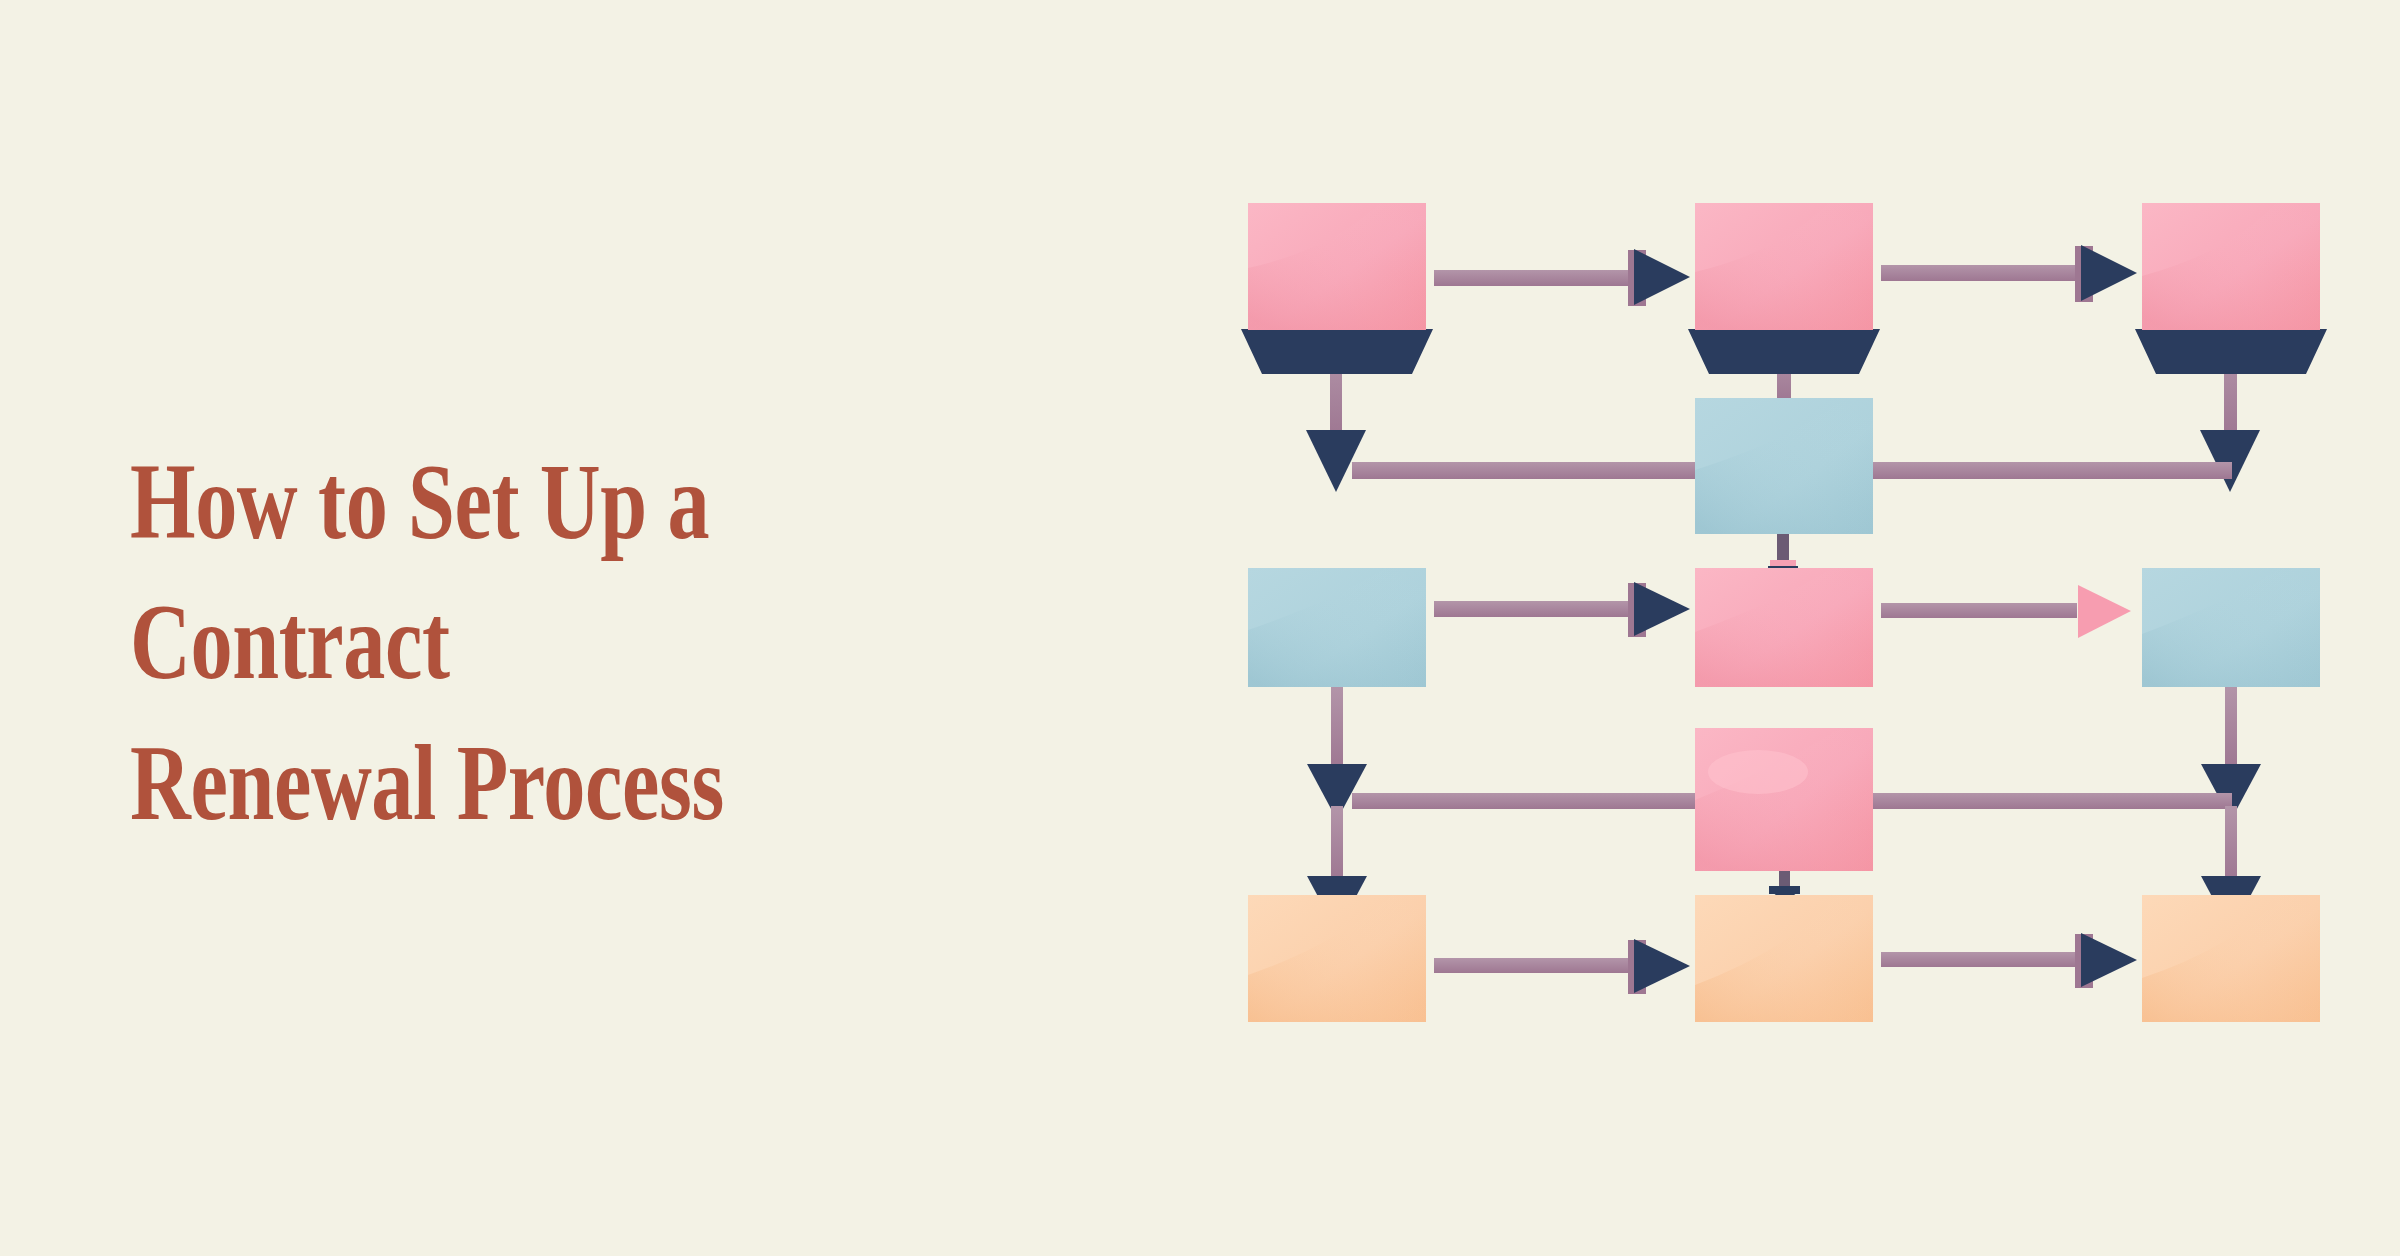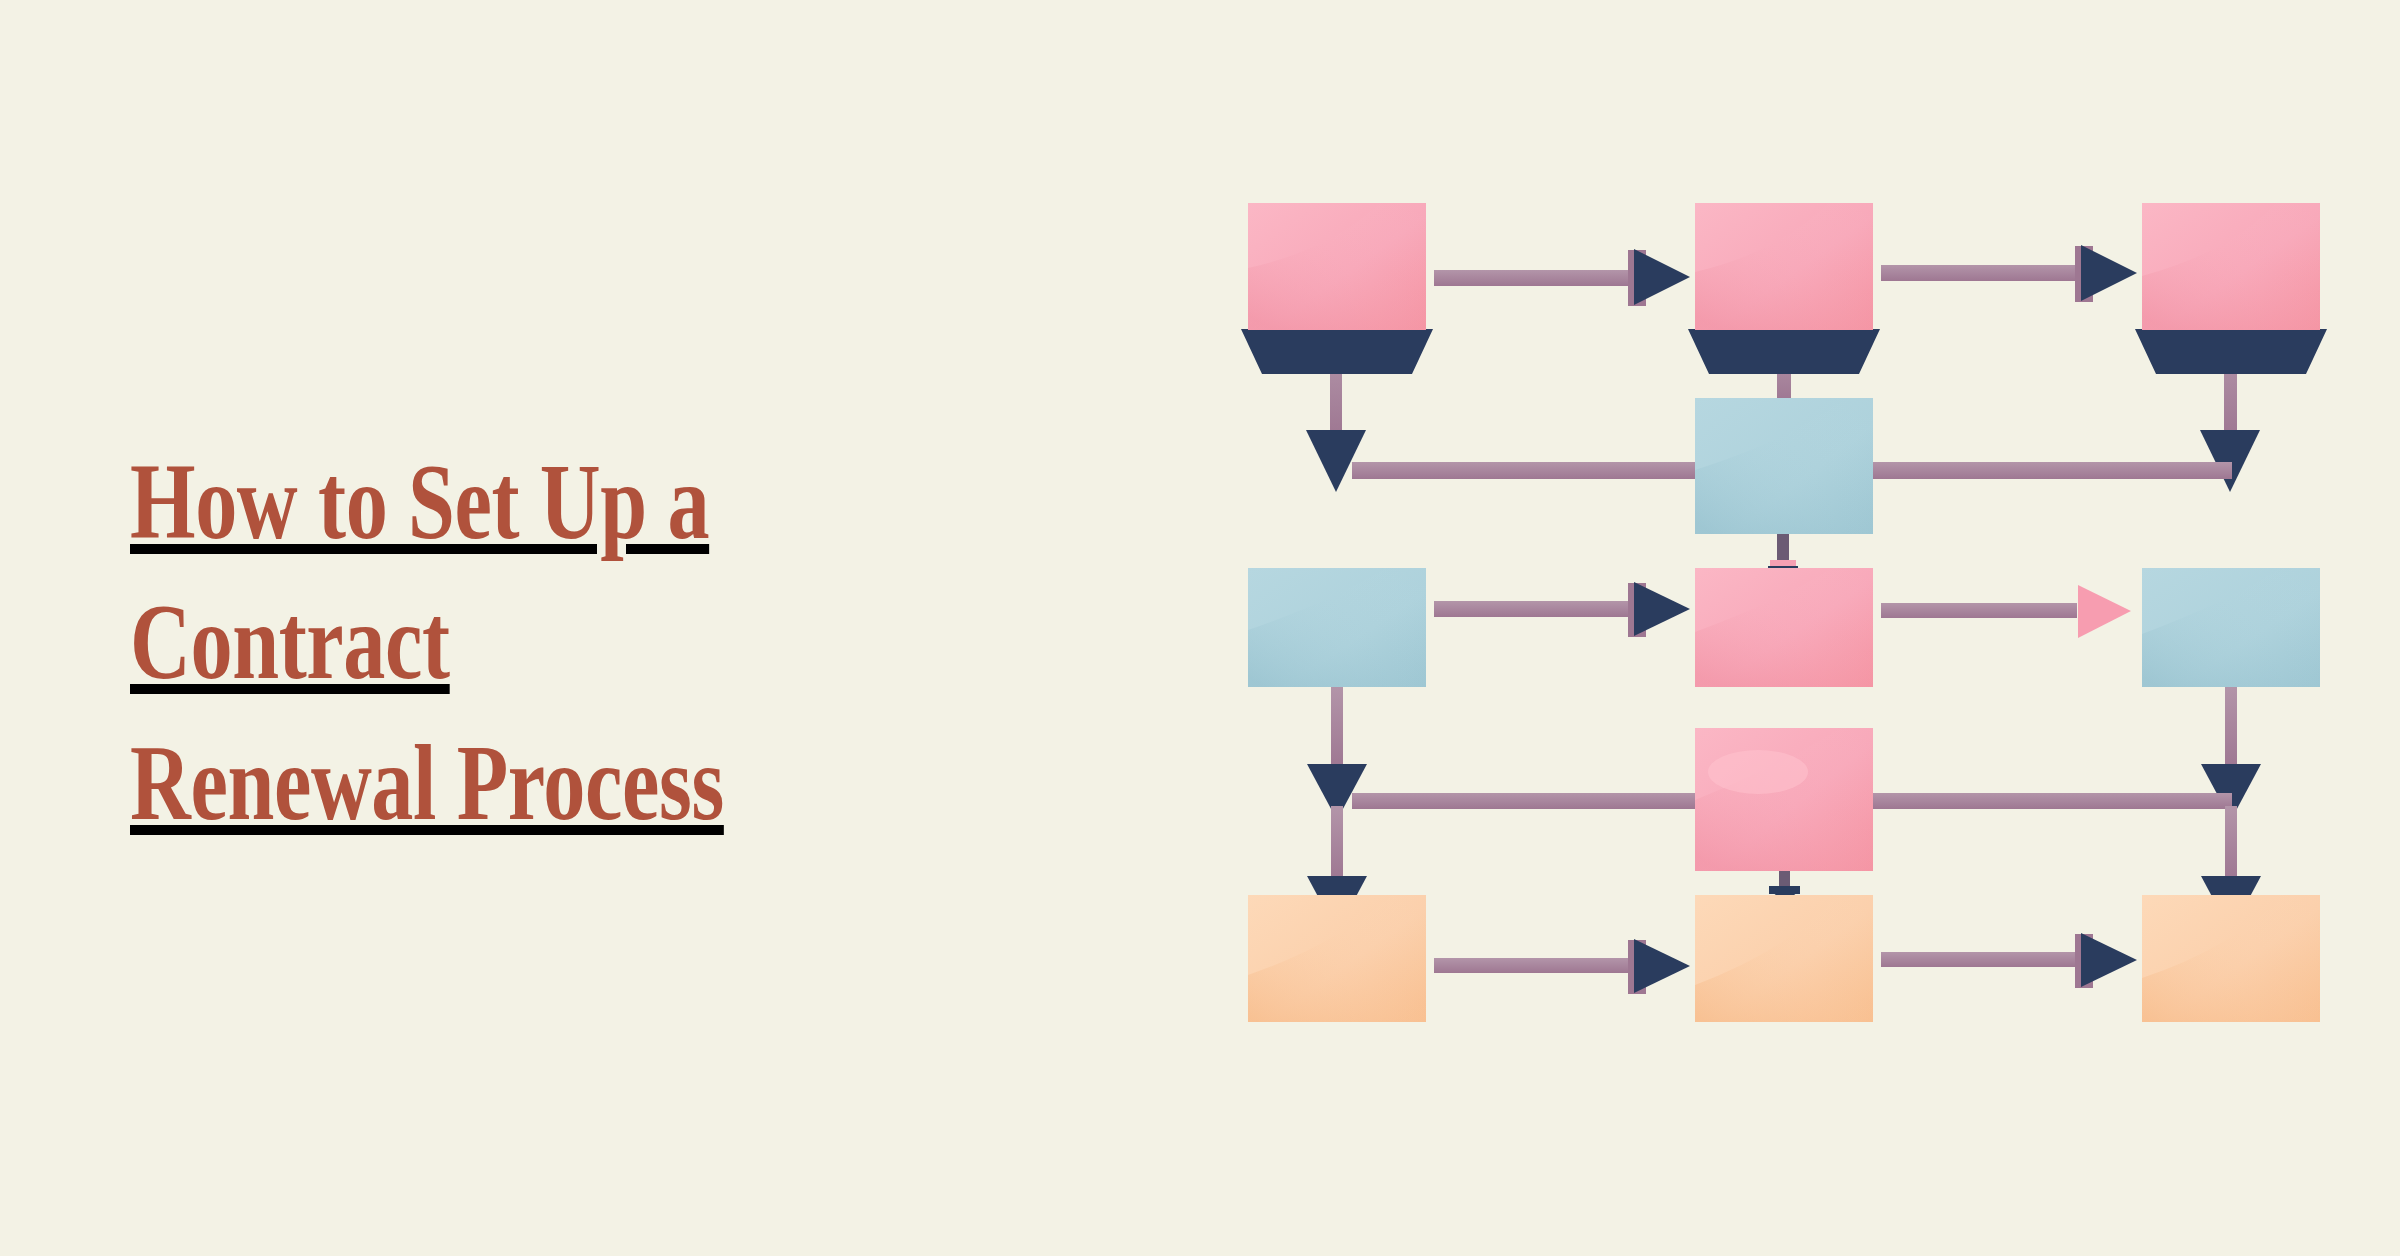--- a/index.html
+++ b/index.html
@@ -15,21 +15,20 @@
     width:2400px; height:1256px;
     background:#f3f2e5;
   }
 
   
   #title-block{
     position:absolute;
     left:130px;
     top:432px;
     width:1020px;
-    text-decoration:underline;
   }
   #page-title{
     font-family:"Liberation Serif", serif;
     font-weight:700;
     font-size:108px;
     line-height:1.30;
     letter-spacing:-0.5px;
     color:#b0523c;
     transform:scaleX(0.78);
     transform-origin:left top;

